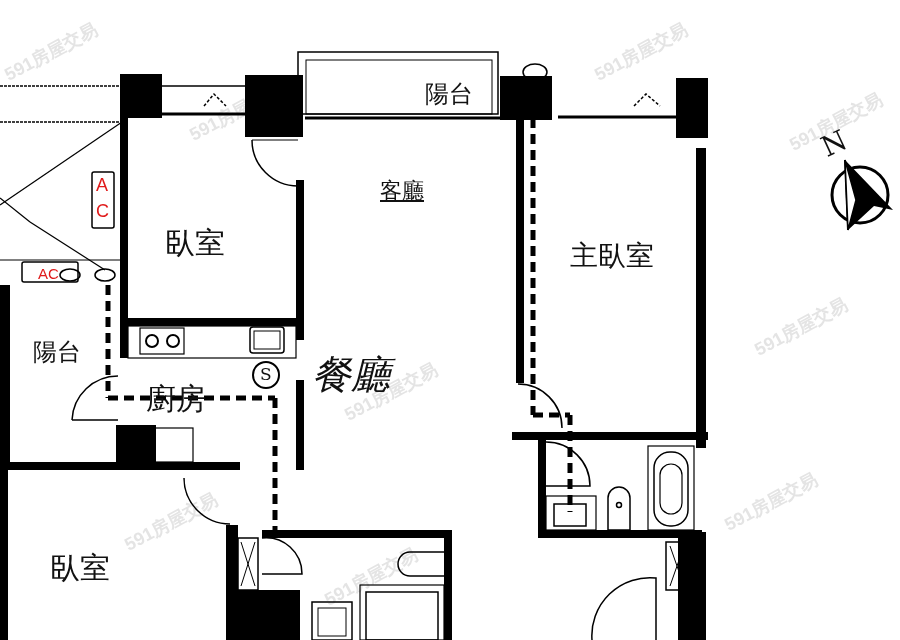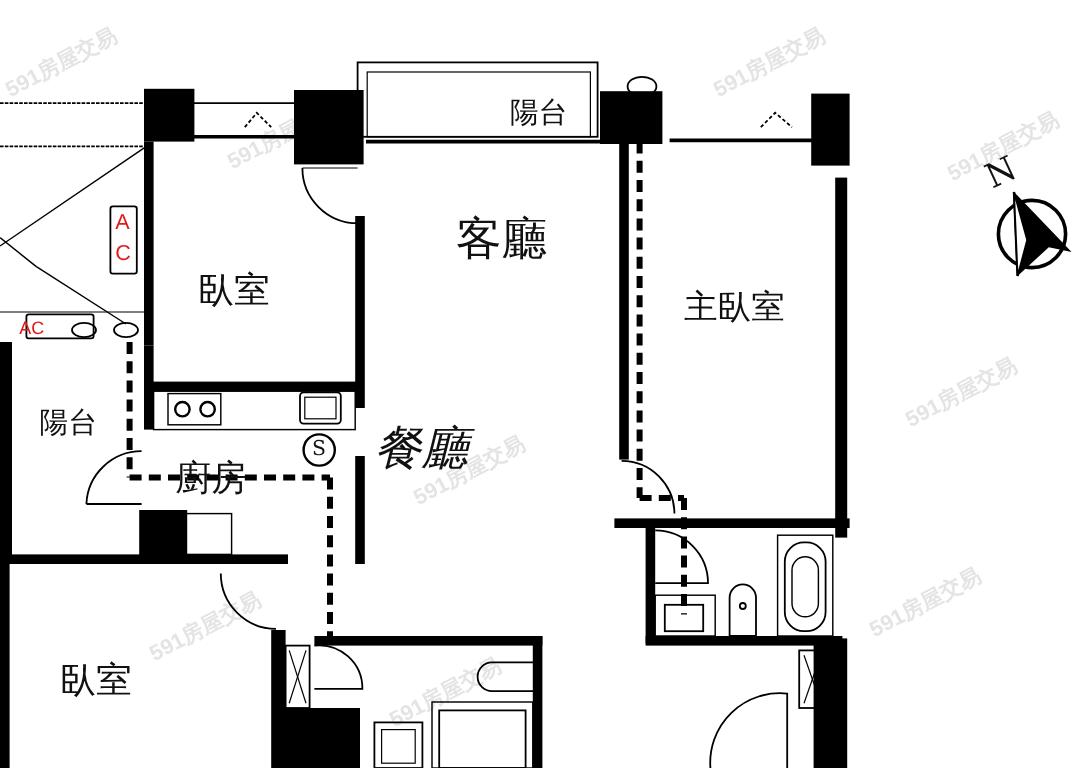--- a/index.html
+++ b/index.html
@@ -135,25 +135,25 @@
     <g>
       <circle cx="860" cy="195" r="28" stroke-width="3"></circle>
       <line x1="845" y1="160" x2="848" y2="230" stroke-width="2"></line>
     </g>
   </g>
   <polygon points="845,160 893,210 874,206 848,230" fill="#000"></polygon>
   <polygon points="845,160 848,230 856,200" fill="#fff" stroke="#000" stroke-width="1.5"></polygon>
 </svg>
 
 <div class="lbl" style="left:425px;top:82px;font-size:24px;">陽台</div>
-<div class="lbl" style="left:380px;top:180px;font-size:38px;">客廳</div>
+<div class="lbl" style="left:380px;top:180px;font-size:22px;text-decoration:underline;">客廳</div>
 <div class="lbl" style="left:165px;top:228px;font-size:30px;">臥室</div>
 <div class="lbl" style="left:570px;top:242px;font-size:28px;">主臥室</div>
 <div class="lbl" style="left:33px;top:340px;font-size:24px;">陽台</div>
 <div class="lbl" style="left:146px;top:384px;font-size:30px;text-align:right;">廚房</div>
 <div class="lbl" style="left:312px;top:355px;font-size:39px;font-style:italic;">餐廳</div>
 <div class="lbl" style="left:50px;top:553px;font-size:30px;">臥室</div>
 
 <div class="ac" style="left:96px;top:176px;font-size:18px;">A</div>
 <div class="ac" style="left:96px;top:202px;font-size:18px;">C</div>
-<div class="ac" style="left:16px;top:266px;">AC</div>
+<div class="ac" style="left:38px;top:266px;">AC</div>
 <div class="lbl" style="left:260px;top:366px;font-size:17px;">S</div>
 <div class="lbl" style="left:822px;top:130px;font-size:28px;transform:rotate(-25deg);">N</div>
 
 </body></html>

